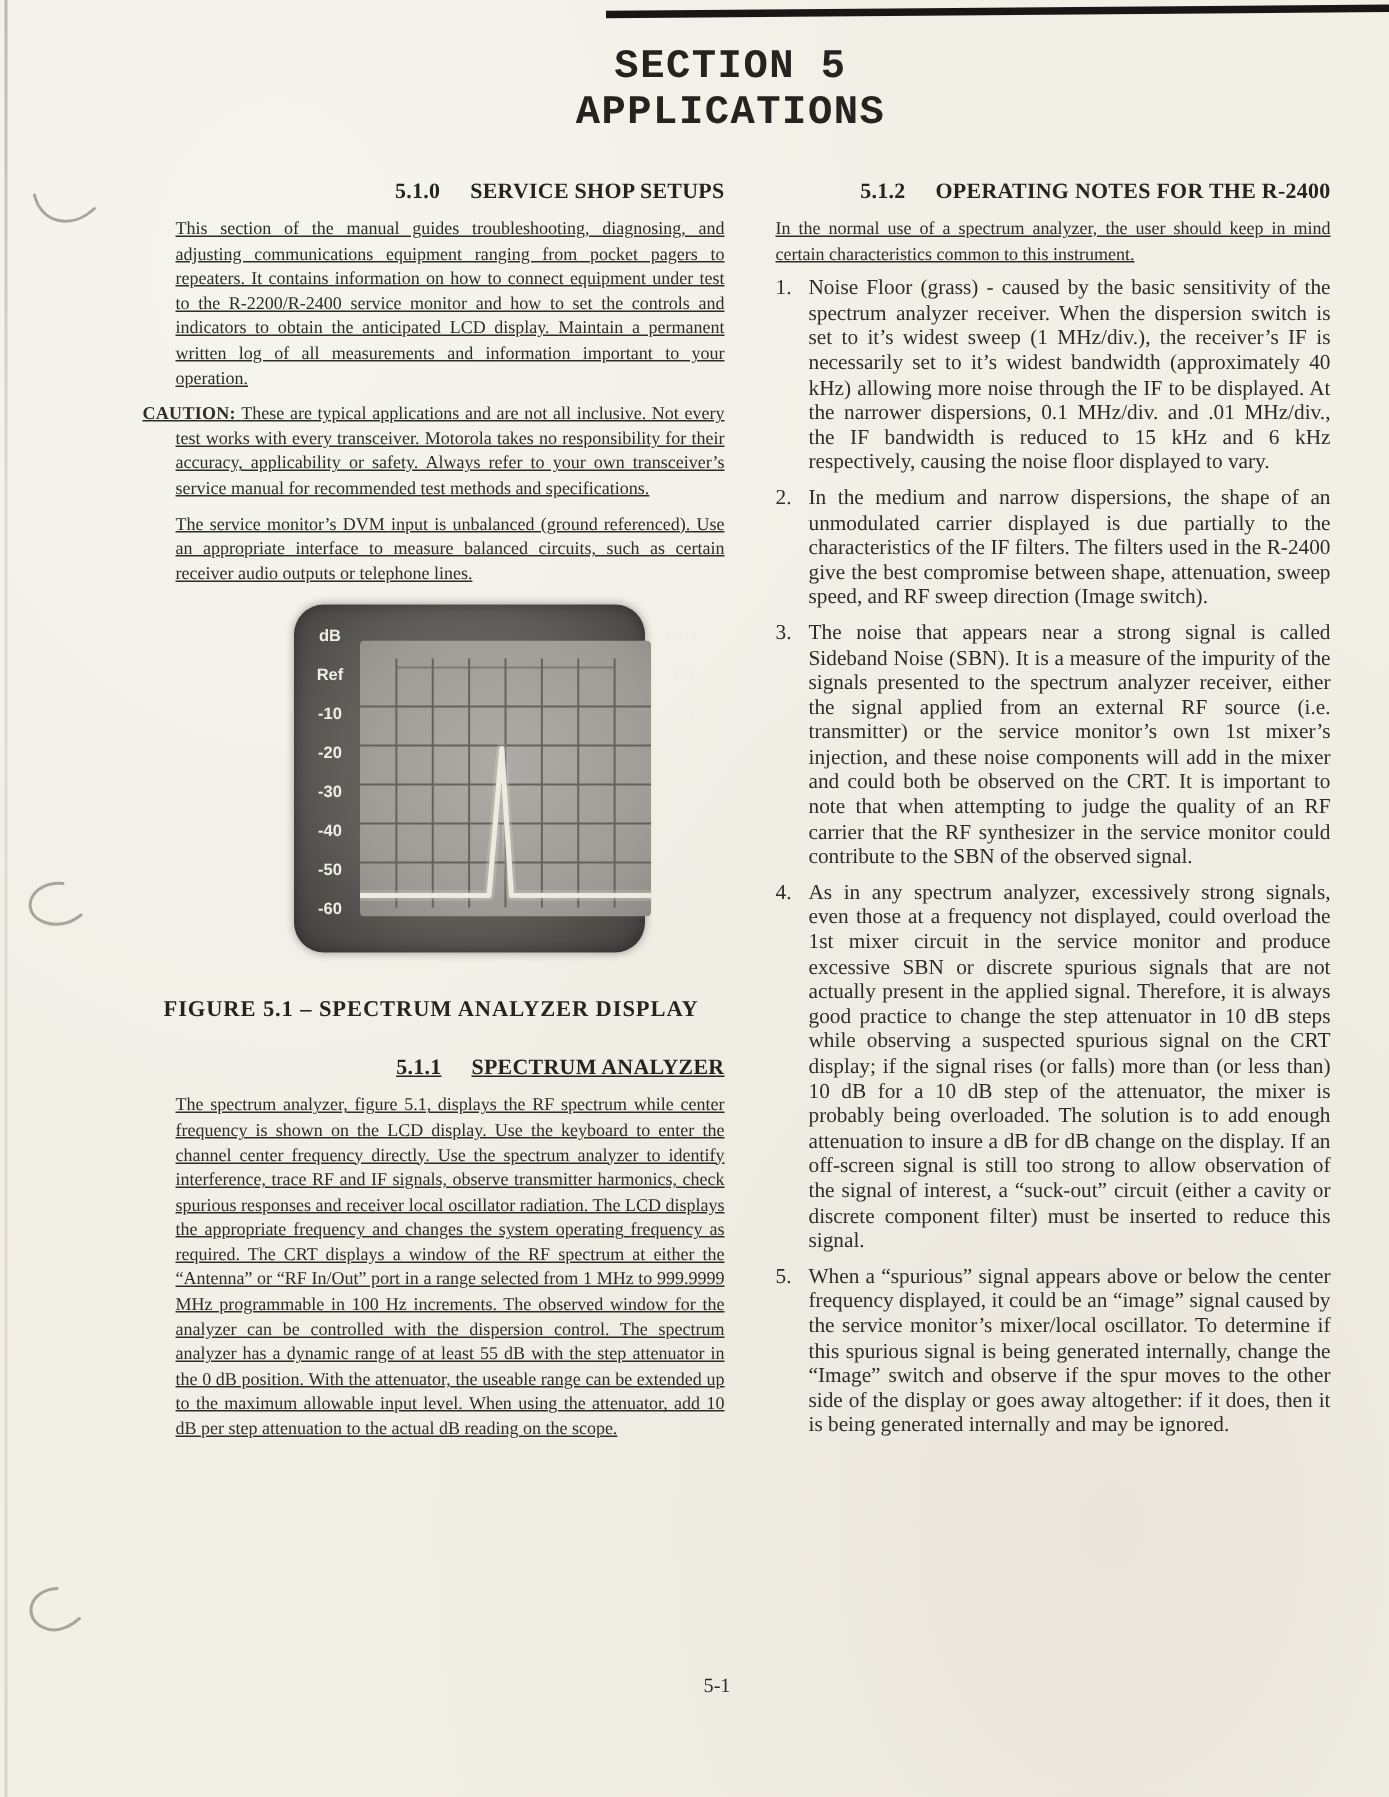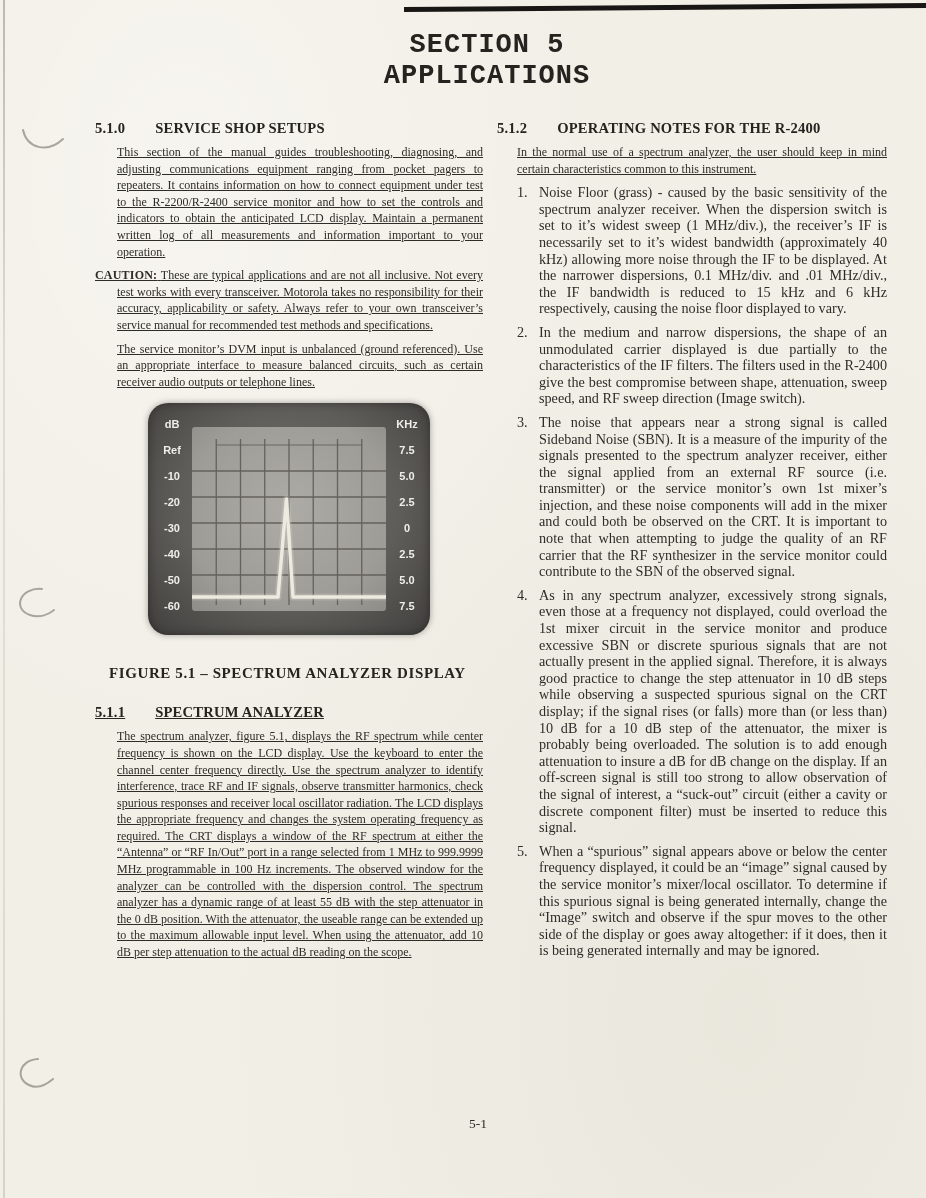--- a/index.html
+++ b/index.html
@@ -18,31 +18,31 @@
   .binder-mark{position:absolute;opacity:.75;}
 
   .page-title{position:absolute;top:30px;left:0;width:926px;box-sizing:border-box;padding-left:48px;
     text-align:center;font-weight:bold;font-size:27px;line-height:31px;letter-spacing:1px;color:#25231f;font-family:Liberation Mono, monospace;}
 
   .col{position:absolute;top:120px;}
   .col-left{left:95px;width:388px;}
   .col-right{left:497px;width:390px;}
 
   h2{font-size:14.6px;line-height:17px;margin:0 0 7px;font-weight:bold;letter-spacing:.2px;color:#26241f;}
-  .h-line1{display:flex;gap:30px;}
+  .h-line1{display:flex;gap:20px;justify-content:flex-end;}
   .h-rest{margin-left:18px;width:290px;}
   p{font-size:12px;line-height:16.6px;text-align:justify;margin:0 0 7px;padding-left:22px;text-decoration:underline;}
   .caution{text-indent:-22px;}
   .caution b{letter-spacing:.2px;}
 
   
   .fig{position:relative;margin:13px 0 0 53px;width:282px;height:232px;}
   .bezel{position:absolute;inset:0;border-radius:20px;
     background:radial-gradient(ellipse at 50% 45%, #73726e 0%, #5e5d59 55%, #413f3d 100%);
-    box-shadow:0 0 6px rgba(60,58,52,.45), inset 0 0 10px rgba(0,0,0,.35);}
+    box-shadow:0 0 6px rgba(60,58,52,.45), inset 0 0 10px rgba(0,0,0,.35);margin-left:48px;}
   .screen{position:absolute;left:44px;top:24px;width:194px;height:184px;}
   .lblcol{position:absolute;top:8px;display:flex;flex-direction:column;
     font-family:"Liberation Sans", sans-serif;font-weight:bold;font-size:11px;color:#efeee8;text-align:center;}
   .lblcol span{height:26px;line-height:26px;}
   .lblcol.left{left:6px;width:36px;}
   .lblcol.right{left:240px;width:38px;}
 
   .figcap{margin-top:30px;font-weight:bold;font-size:15px;letter-spacing:.6px;padding-left:14px;color:#26241f;}
   .h-511{margin-top:22px;text-decoration:underline;}
 

